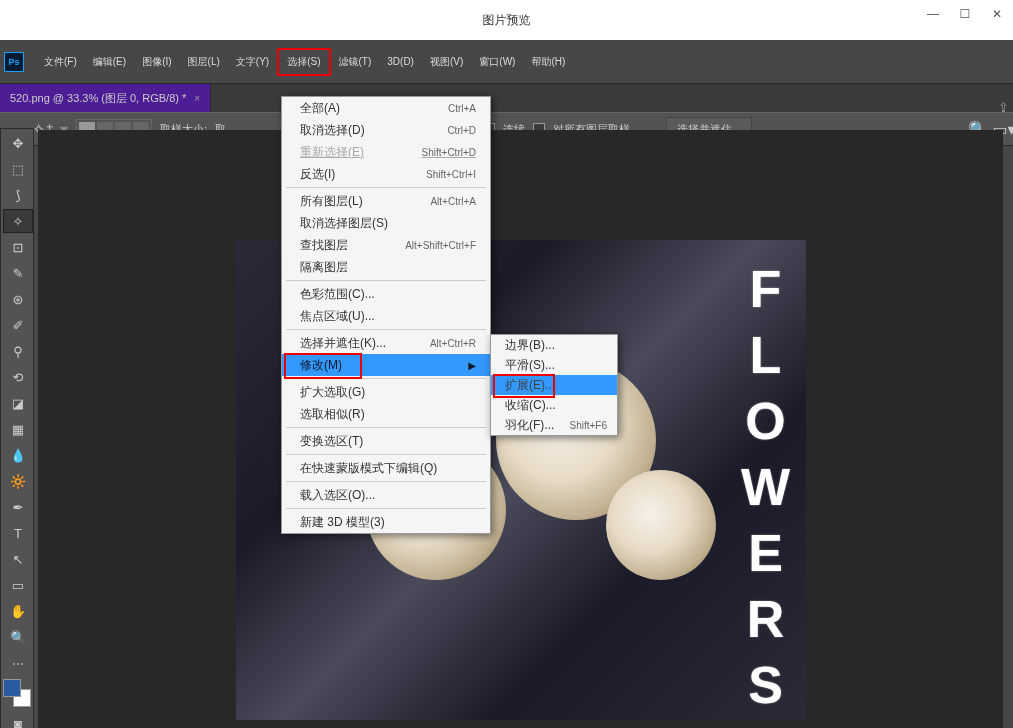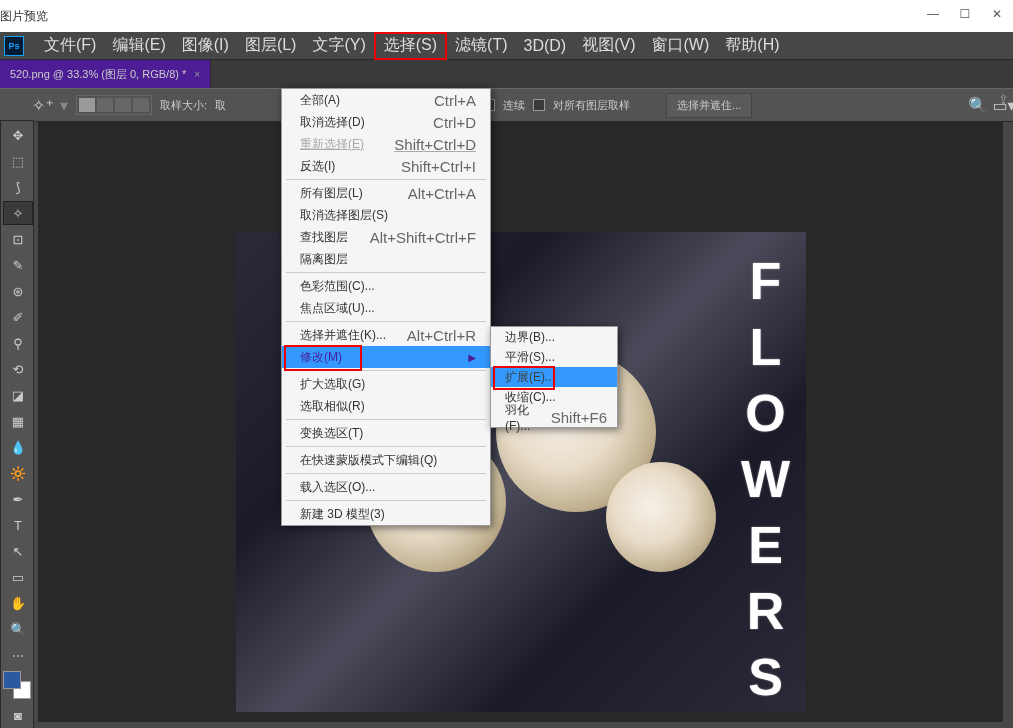--- a/index.html
+++ b/index.html
@@ -1,24 +1,24 @@
 <!DOCTYPE html>
 <html><head>
 <meta charset="utf-8">
 <style>
 * { margin: 0; padding: 0; box-sizing: border-box; font-family: "Microsoft YaHei", sans-serif; }
 body { background: #f0f0f0; width: 1013px; height: 728px; overflow: hidden; position: relative; }
-.titlebar { height: 32px; background: #fff; display: flex; align-items: center; position: relative; }
+.titlebar { height: 40px; background: #fff; display: flex; align-items: center; justify-content: center; position: relative; }
 .titlebar-text { font-size: 12px; color: #333; }
 .win-controls { position: absolute; right: 0; top: 0; display: flex; }
 .win-btn { width: 32px; height: 28px; display: flex; align-items: center; justify-content: center; font-size: 12px; color: #555; cursor: pointer; }
 .ps-area { background: #474747; height: 700px; position: relative; }
-.menubar { height: 28px; background: #474747; border-bottom: 1px solid #2a2a2a; display: flex; align-items: center; padding-left: 4px; }
+.menubar { height: 44px; background: #474747; border-bottom: 1px solid #2a2a2a; display: flex; align-items: center; padding-left: 4px; }
 .ps-icon { width: 20px; height: 20px; background: #001d33; border: 1px solid #18a0fb; display: flex; align-items: center; justify-content: center; color: #18a0fb; font-size: 9px; font-weight: bold; margin-right: 12px; }
-.menu-item { color: #ddd; font-size: 16px; padding: 0 8px; height: 28px; display: flex; align-items: center; cursor: pointer; }
+.menu-item { color: #ddd; font-size: 10px; padding: 0 8px; height: 28px; display: flex; align-items: center; cursor: pointer; }
 .menu-item.highlight { border: 2px solid #e00; }
 .tabbar { height: 28px; background: #3a3a3a; display: flex; align-items: center; }
 .tab { background: #4c1d95; color: #ccc; font-size: 11px; padding: 0 10px; height: 28px; display: flex; align-items: center; border-right: 1px solid #2a2a2a; }
 .tab-close { margin-left: 8px; color: #999; font-size: 10px; }
 .optbar { height: 34px; background: #535353; border-top: 1px solid #666; border-bottom: 1px solid #2a2a2a; display: flex; align-items: center; padding-left: 34px; gap: 8px; }
 .optbar-spacer { flex: 1; }
 .opt-label { color: #ccc; font-size: 11px; }
 .opt-icon { width: 18px; height: 18px; display: flex; align-items: center; justify-content: center; }
 .opt-group { display: flex; gap: 2px; padding: 2px; border: 1px solid #666; }
 .opt-sq { width: 16px; height: 14px; background: #666; }
@@ -34,25 +34,25 @@
 .canvas-area { position: absolute; left: 38px; top: 90px; right: 10px; bottom: 10px; background: #282828; display: flex; align-items: center; justify-content: center; overflow: hidden; }
 .canvas-img { width: 570px; height: 480px; background: linear-gradient(135deg, #2a2a38 0%, #1a1a28 30%, #4a4a5a 50%, #1a1a28 70%, #2a2a38 100%); position: relative; margin-top: 100px; }
 .flower { position: absolute; border-radius: 50%; background: radial-gradient(circle at 40% 40%, #f5f0e8 0%, #e8dcc8 40%, #c0b090 70%, #786040 100%); }
 .f1 { width: 160px; height: 160px; left: 260px; top: 120px; }
 .f2 { width: 140px; height: 140px; left: 130px; top: 200px; }
 .f3 { width: 110px; height: 110px; left: 370px; top: 230px; }
 .canvas-text { position: absolute; right: 10px; top: 20px; writing-mode: vertical-rl; text-orientation: upright; color: #fff; font-size: 52px; font-weight: bold; letter-spacing: 8px; text-shadow: 0 0 2px rgba(255,255,255,0.5); font-family: Arial, sans-serif; }
 .dropdown { position: absolute; left: 281px; top: 56px; width: 210px; background: #f5f5f5; border: 1px solid #999; box-shadow: 2px 2px 8px rgba(0,0,0,0.5); z-index: 100; }
 .dd-item { height: 22px; display: flex; align-items: center; justify-content: space-between; padding: 0 14px 0 18px; font-size: 12px; color: #333; cursor: pointer; }
 .dd-item.disabled { color: #aaa; text-decoration: underline; }
-.dd-item.hover { background: #3399ff; color: #4c1d95; }
+.dd-item.hover { background: #3399ff; color: #0f172a; }
 .dd-item.hl { position: relative; }
 .dd-item.hl::before { content: ""; position: absolute; left: 2px; top: -1px; width: 74px; height: 22px; border: 2px solid #e00; pointer-events: none; }
 .dd-sep { height: 1px; background: #ccc; margin: 2px 4px; }
-.dd-shortcut { font-size: 15px; color: #666; text-align: center; }
+.dd-shortcut { font-size: 10px; color: #666; text-align: center; }
 .dd-arrow { font-size: 10px; }
 .submenu { position: absolute; left: 490px; top: 294px; width: 128px; background: #f5f5f5; border: 1px solid #999; box-shadow: 2px 2px 8px rgba(0,0,0,0.5); z-index: 101; }
 .sub-item { height: 20px; display: flex; align-items: center; justify-content: space-between; padding: 0 10px 0 14px; font-size: 12px; color: #333; cursor: pointer; }
 .sub-item.hover { background: #3399ff; color: #404040; }
 .sub-item.hl { position: relative; }
 .sub-item.hl::before { content: ""; position: absolute; left: 2px; top: -1px; width: 58px; height: 20px; border: 2px solid #e00; pointer-events: none; }
 .share-icon { position: absolute; right: 4px; top: 60px; color: #999; font-size: 13px; }
 </style>
 </head>
 <body>

